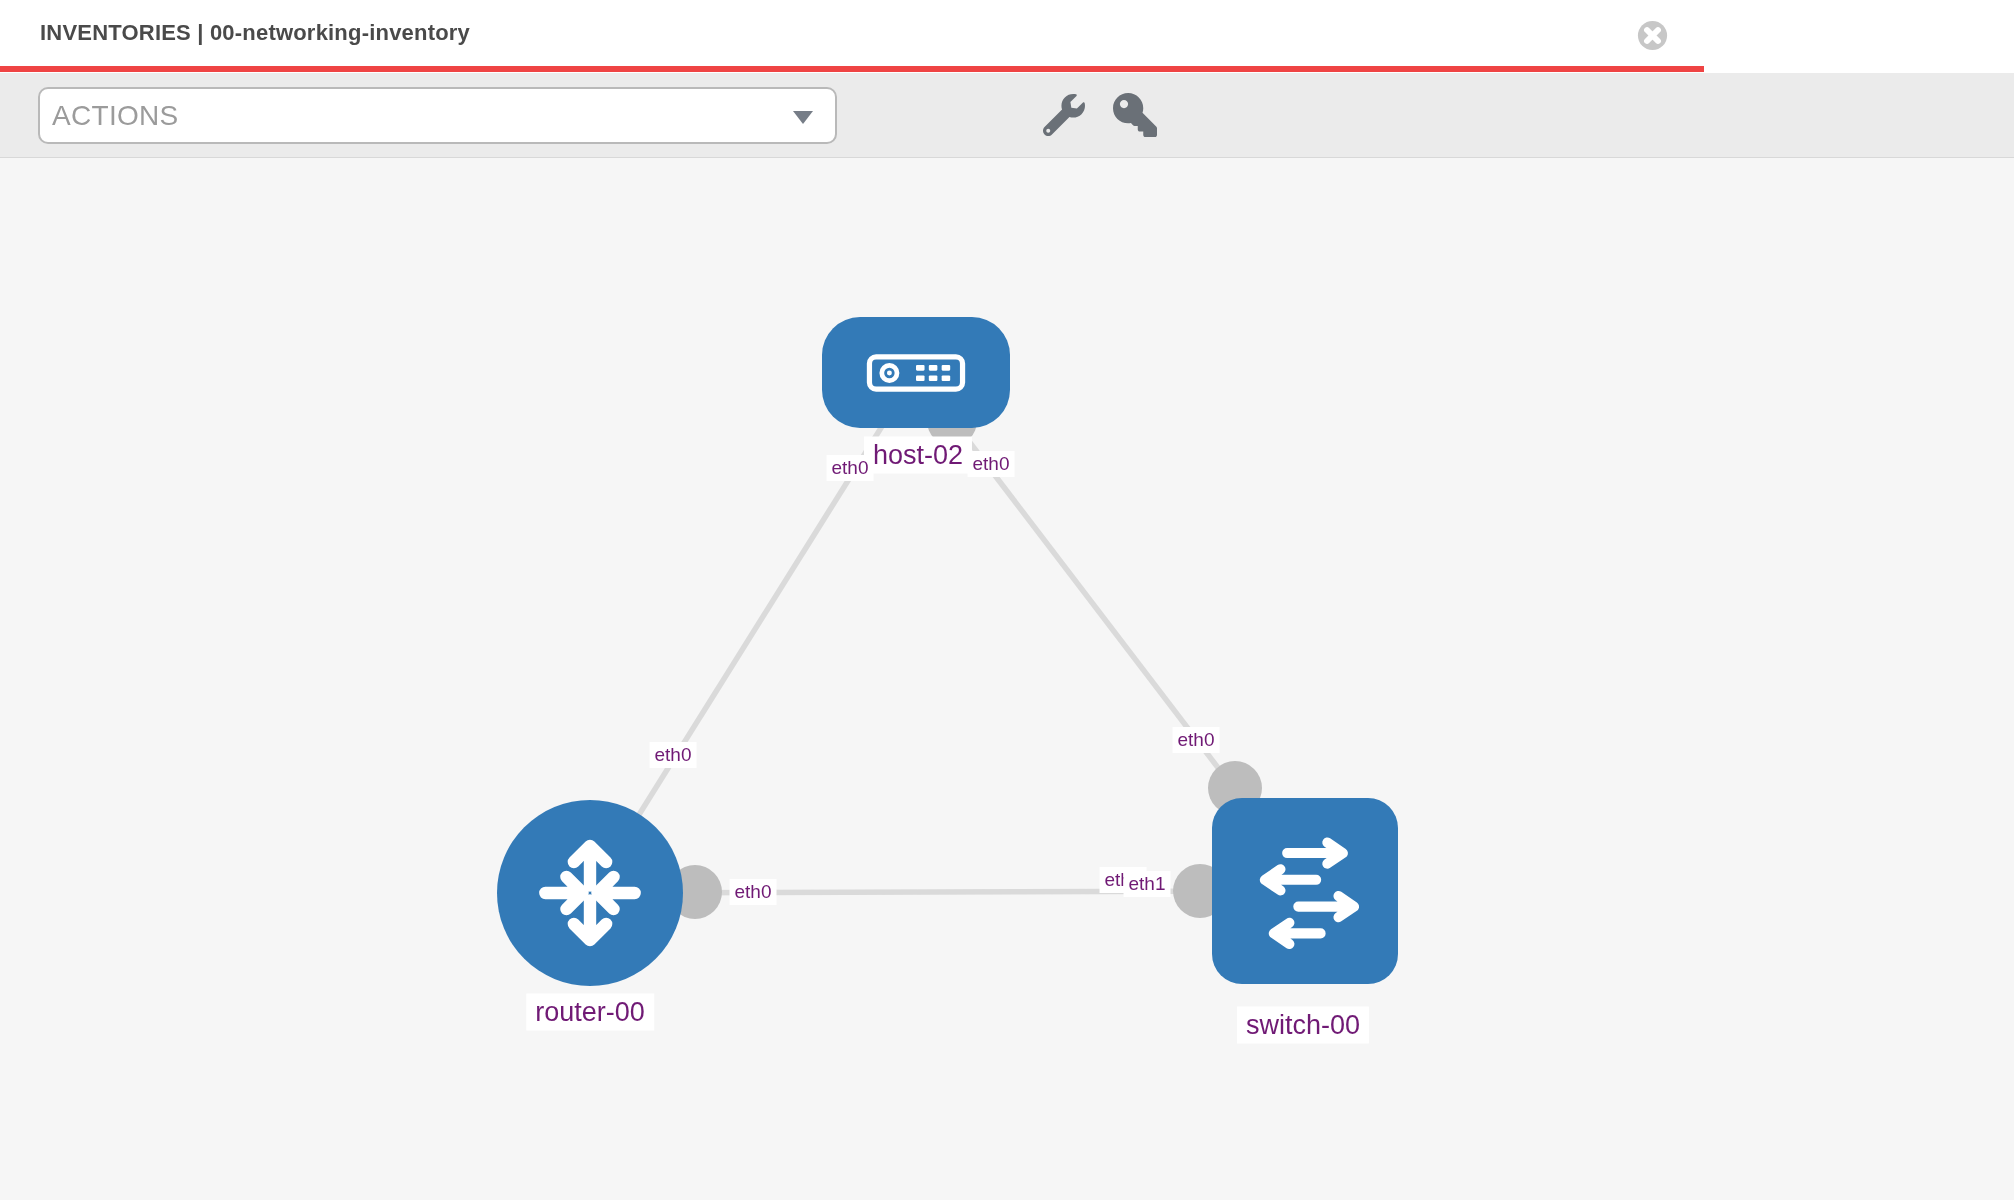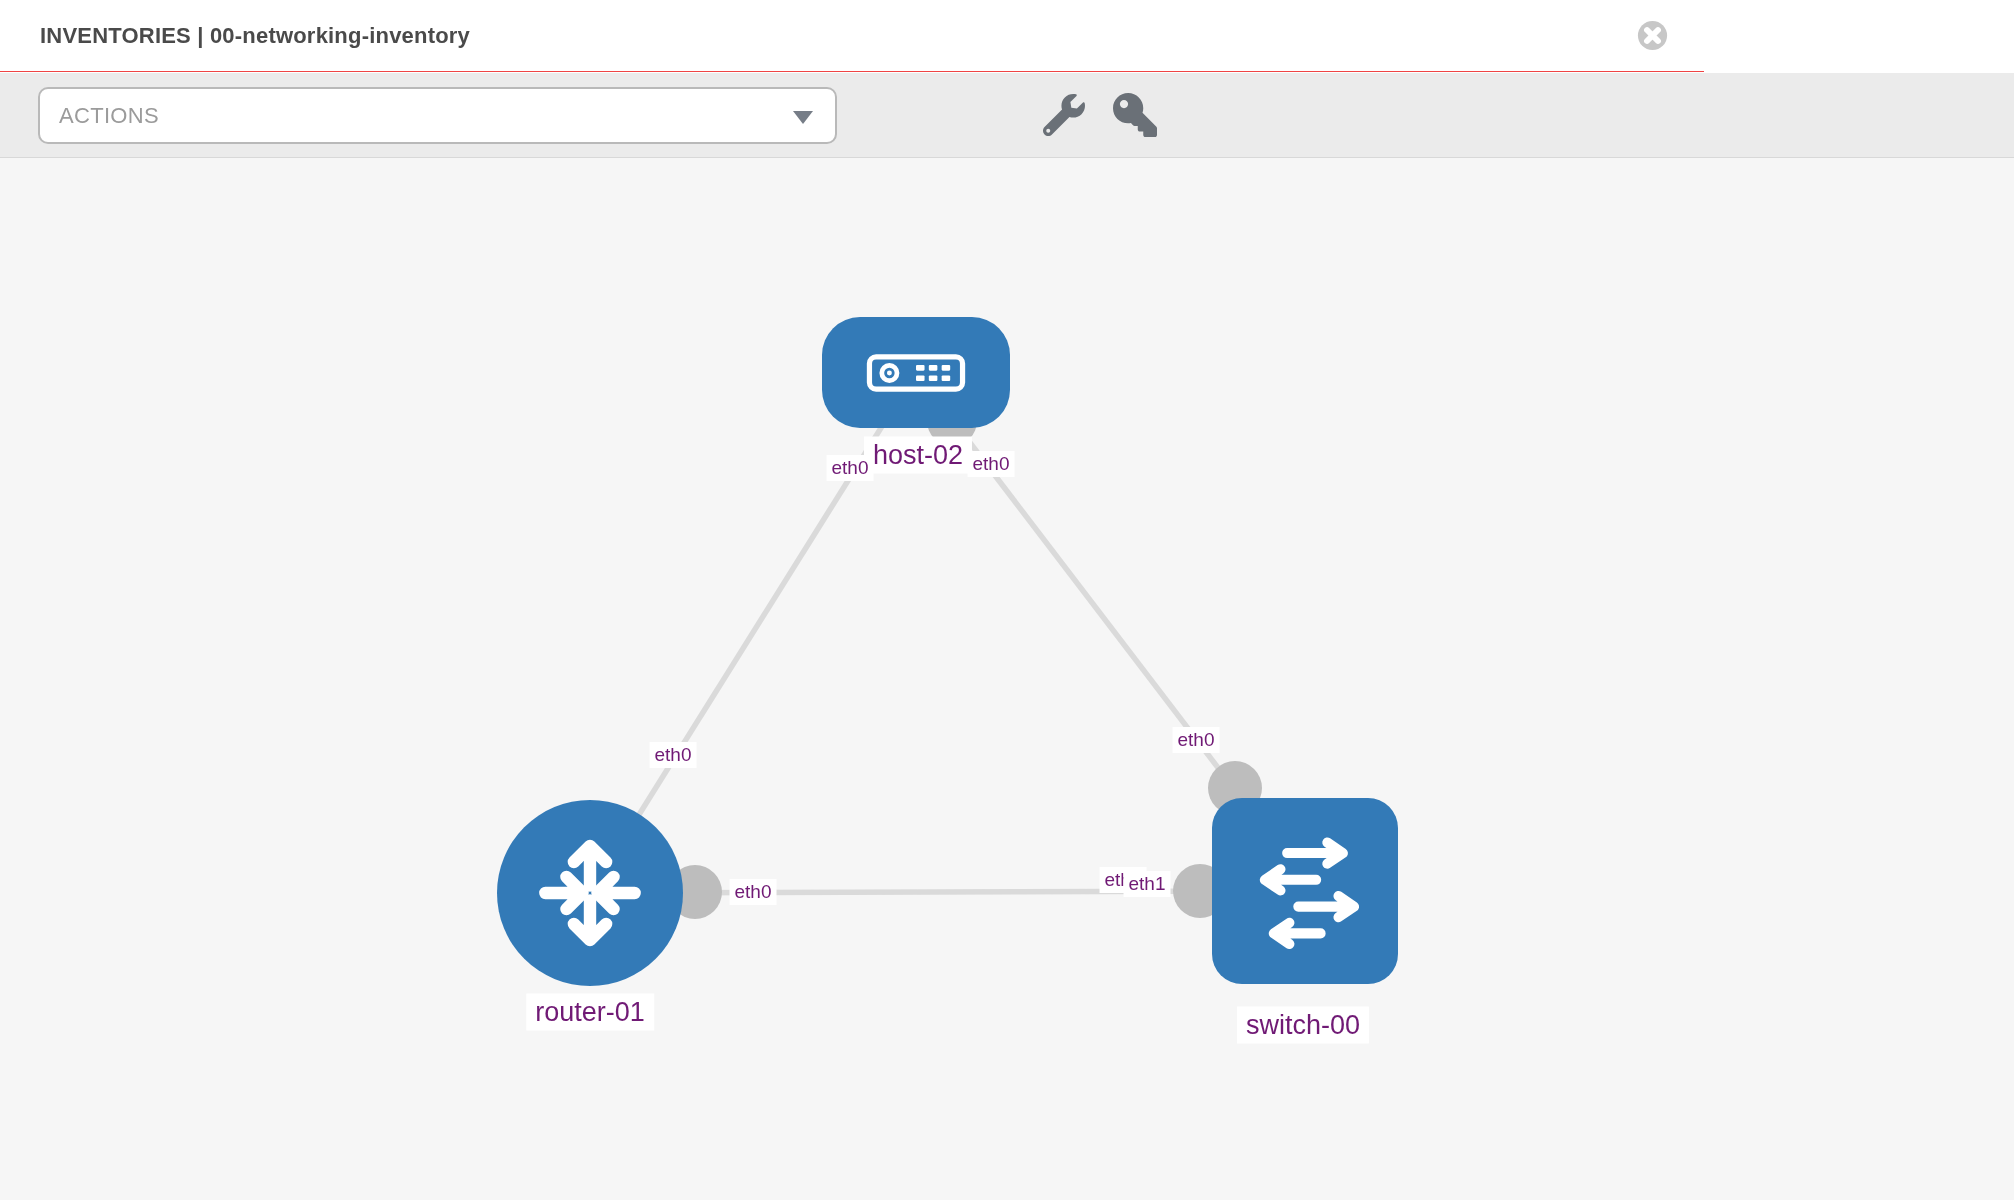--- a/index.html
+++ b/index.html
@@ -2,33 +2,33 @@
 <html><head>
 <meta charset="utf-8">
 <style>
   * { margin:0; padding:0; box-sizing:border-box; }
   html,body { width:2014px; height:1200px; overflow:hidden; }
   body { font-family:"Liberation Sans", sans-serif; background:#f6f6f6; }
   .app { position:relative; width:2014px; height:1200px; background:#fff; }
 
   
   .header { position:absolute; left:0; top:0; width:1704px; height:72px;
-            background:#fff; border-bottom:1px solid #ef4444; }
+            background:#fff; border-bottom:6px solid #ef4444; }
   .page-title { position:absolute; left:40px; top:50%; transform:translateY(-50%);
                 font-size:22px; font-weight:bold; color:#4a4a4a; letter-spacing:.2px; }
   .close-btn { position:absolute; right:36px; top:20px; width:31px; height:31px;
                cursor:pointer; border:none; background:transparent; }
 
   
   .toolbar { position:absolute; left:0; top:73px; width:2014px; height:85px;
              background:#ebebeb; border-bottom:1px solid #d8d8d8; }
   .combobox { position:absolute; top:14px; height:57px; background:#fff;
               border:2px solid #b9b9b9; border-radius:10px; display:flex;
               align-items:center; cursor:pointer; }
-  .combobox .cb-label { margin-left:19px; font-size:22px; color:#9b9b9b; letter-spacing:.3px; }
+  .combobox .cb-label { margin-left:12px; font-size:28px; color:#9b9b9b; letter-spacing:.3px; }
   .caret { position:absolute; right:22px; top:50%; margin-top:-5px; width:0; height:0;
            border-left:10px solid transparent; border-right:10px solid transparent;
            border-top:13px solid #767d87; }
   .actions-box { left:38px; width:799px; }
   .search-box  { left:1183px; width:812px; }
   .tool-icon-btn { position:absolute; top:14px; width:56px; height:56px; border:none;
                    background:transparent; cursor:pointer; display:flex;
                    align-items:center; justify-content:center; }
   .wrench-btn { left:1036px; }
   .key-btn { left:1107px; }
@@ -140,21 +140,21 @@
         <g fill="none" stroke="#fff" stroke-width="9" stroke-linecap="round" stroke-linejoin="round">
           <path d="M36,18 L83,18 M72,8.5 L86,18 L72,27.5"></path>
           <path d="M62,42 L17,42 M30,32.5 L16,42 L30,51.5"></path>
           <path d="M46,66 L93,66 M82,56.5 L96,66 L82,75.5"></path>
           <path d="M66,90 L25,90 M38,80.5 L24,90 L38,99.5"></path>
         </g>
       </svg>
     </div>
 
     <div class="chip node-chip chip-host">host-02</div>
-    <div class="chip node-chip chip-router">router-01</div>
+    <div class="chip node-chip chip-router">router-00</div>
     <div class="chip node-chip chip-switch">switch-00</div>
 
     <div class="chip if-chip if-l1-a">eth0</div>
     <div class="chip if-chip if-l1-b">eth0</div>
     <div class="chip if-chip if-l2-a">eth0</div>
     <div class="chip if-chip if-l2-b">eth0</div>
     <div class="chip if-chip if-l3-a">eth0</div>
     <div class="chip if-chip if-l3-rear">eth0</div>
     <div class="chip if-chip if-l3-front">eth1</div>
 

